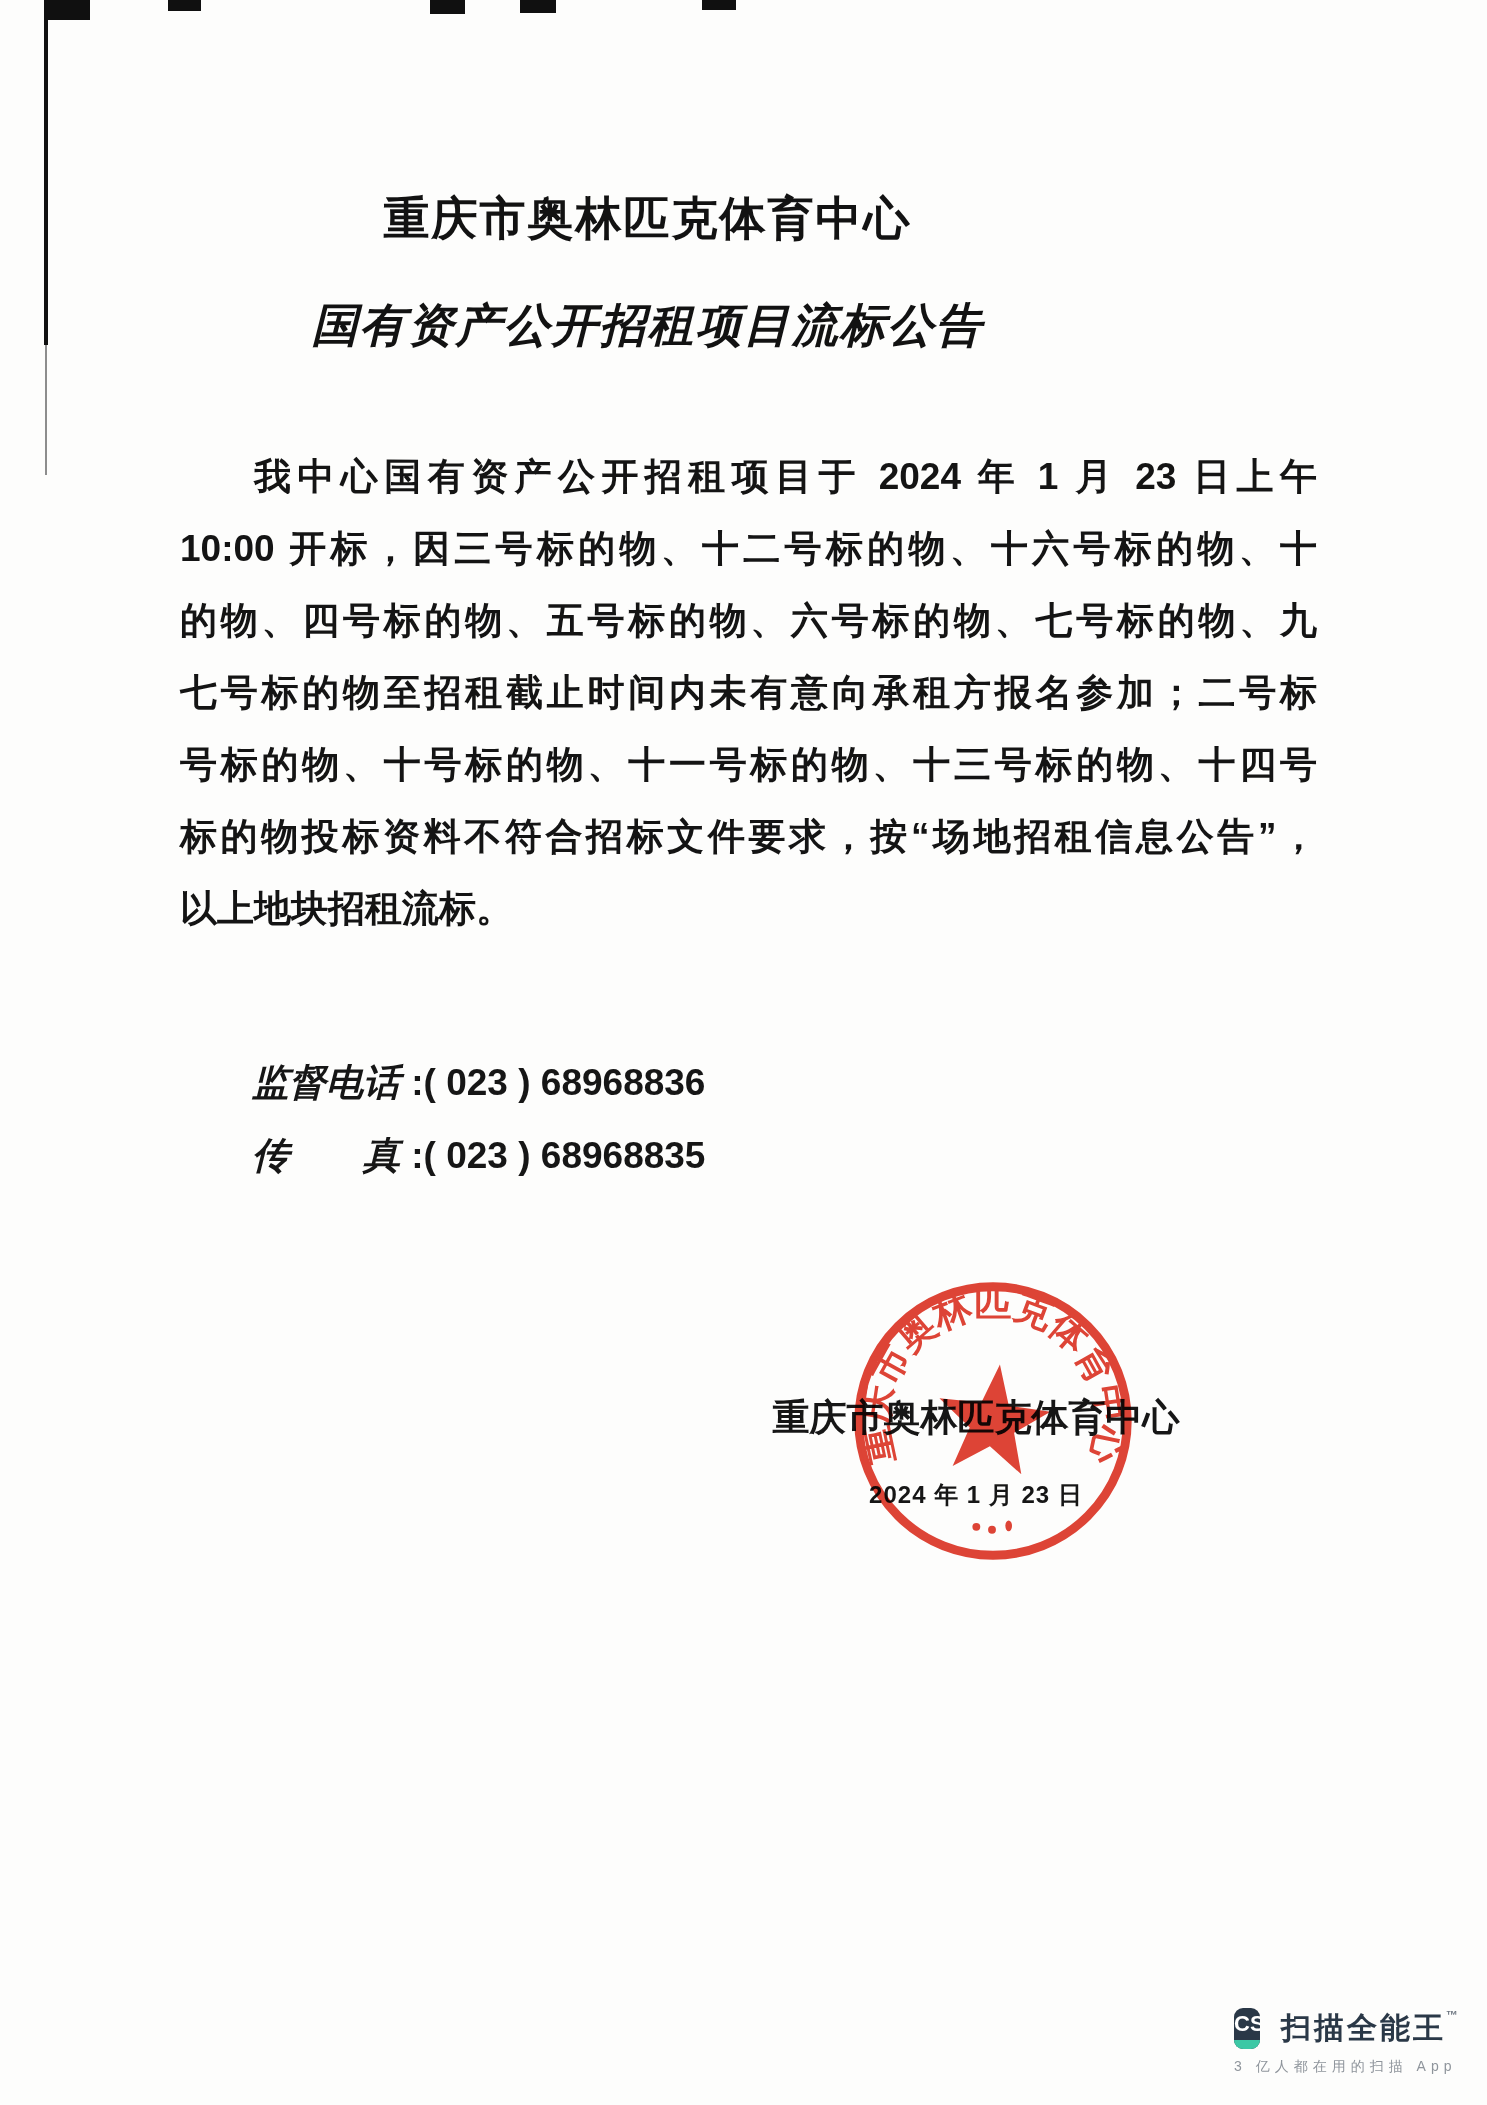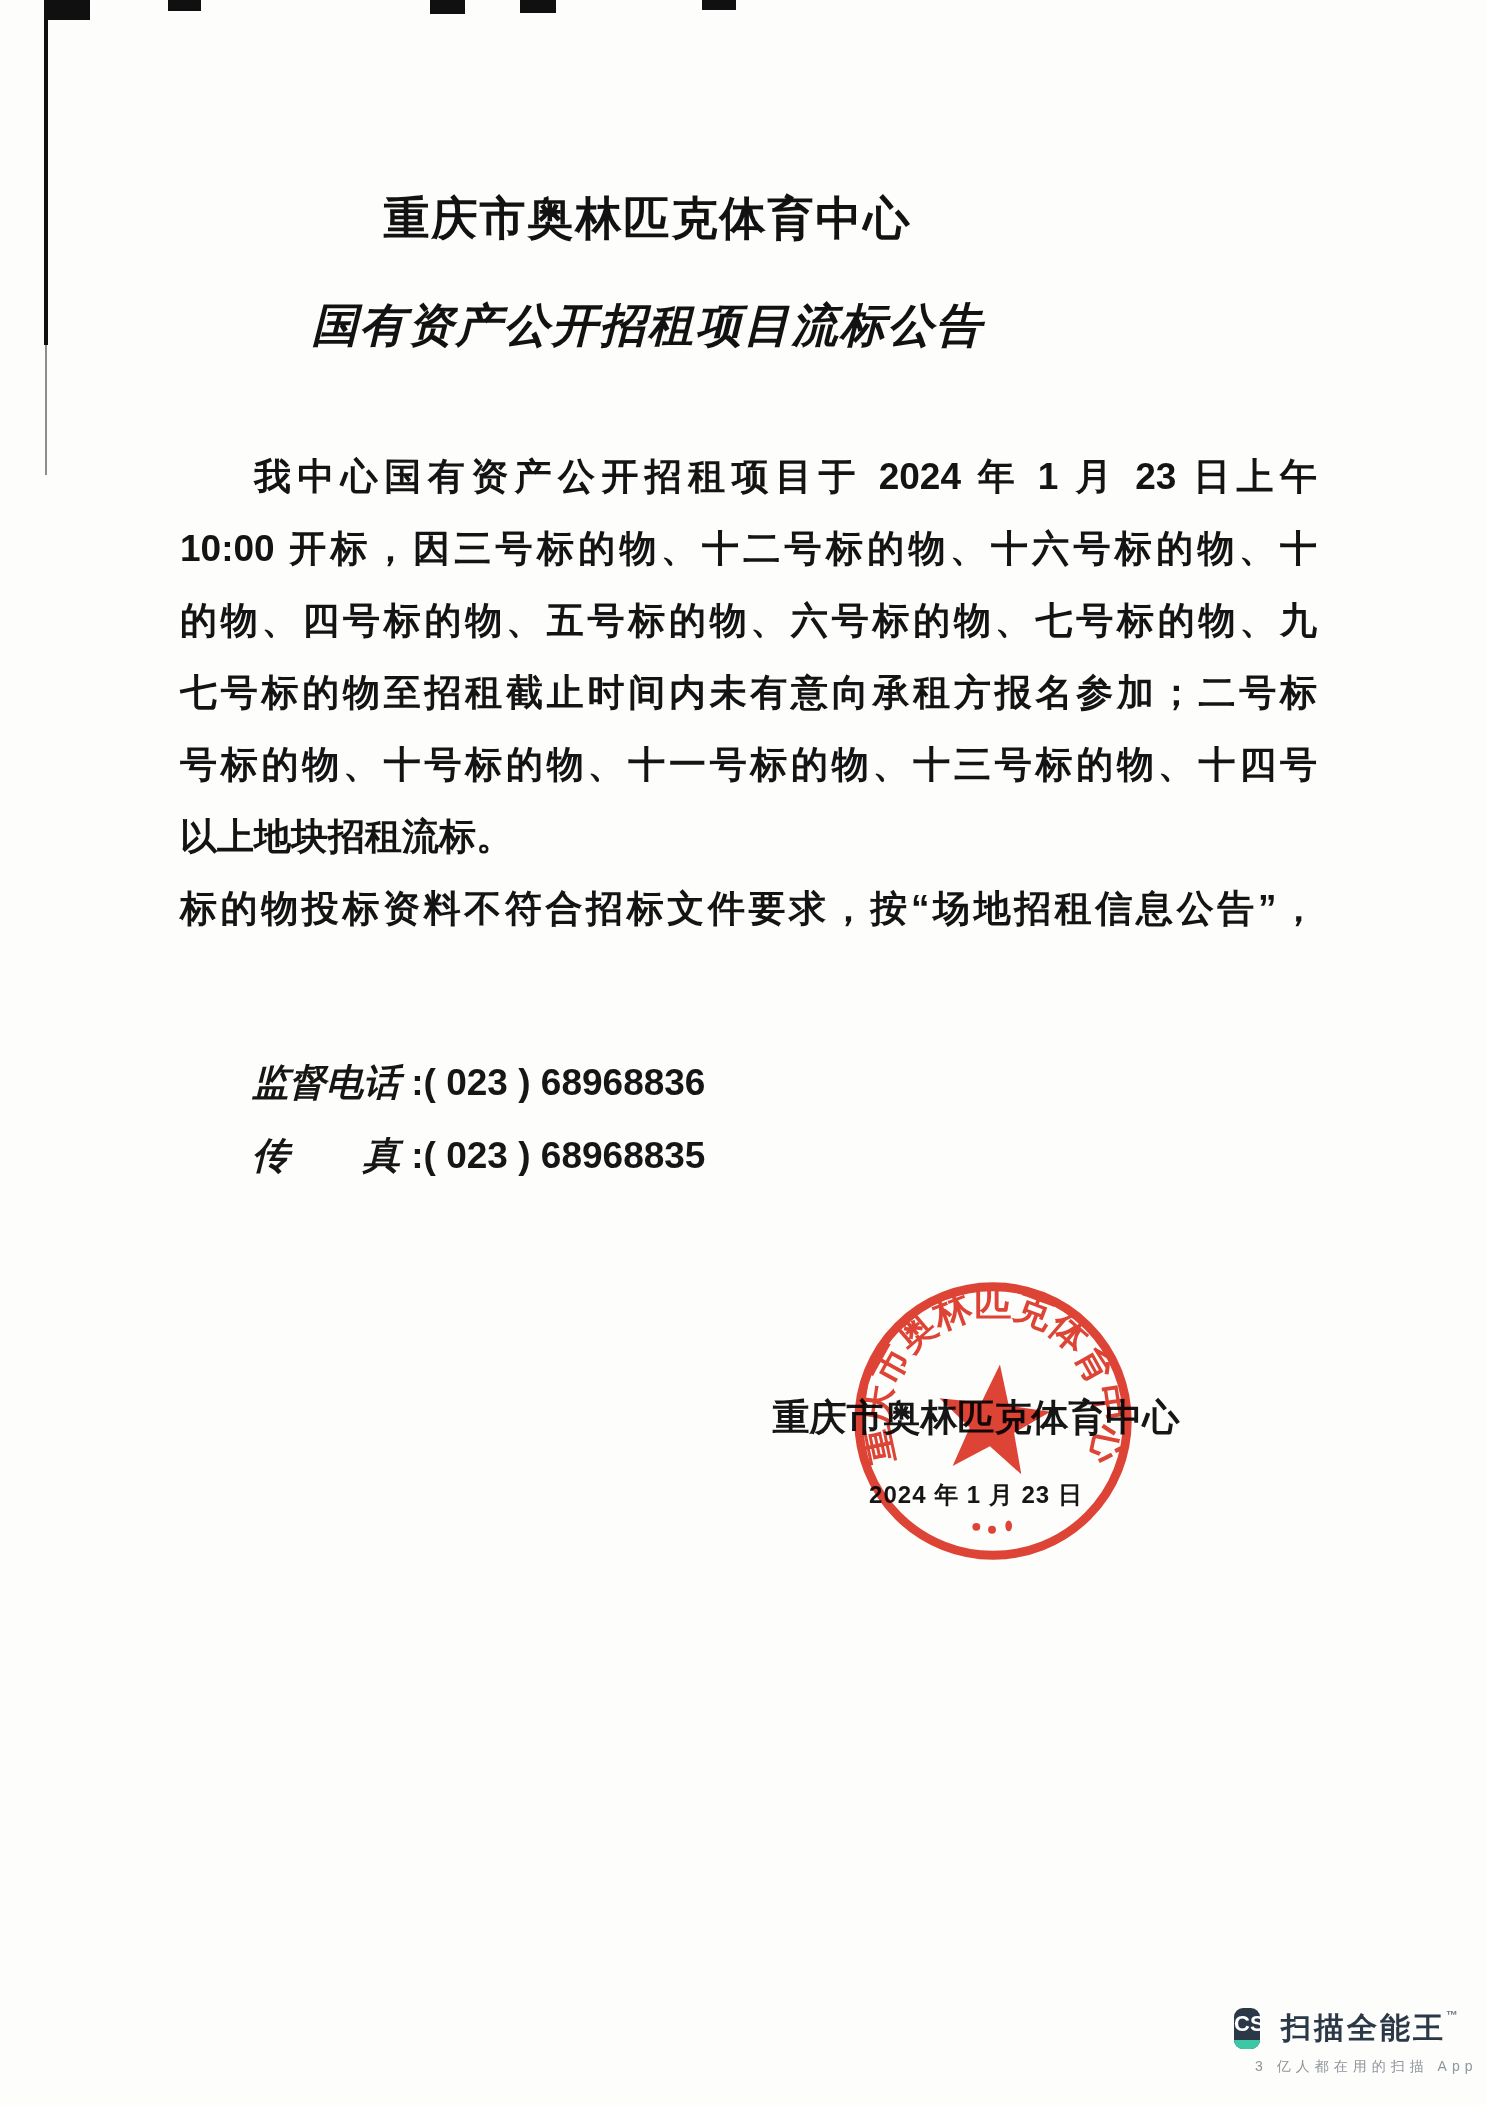--- a/index.html
+++ b/index.html
@@ -117,21 +117,20 @@
     letter-spacing: 3px;
     white-space: nowrap;
   }
   .wm-tm { font-size: 12px; color: #6d7680; vertical-align: top; letter-spacing: 0; }
   .wm-tagline {
     margin-top: 9px;
     color: #8f959c;
     font-size: 14px;
     letter-spacing: 5px;
     white-space: nowrap;
-    margin-left: 21px;
   }
 </style>
 </head>
 <body>
 
 <div class="page">
 
   <div class="edge-line" style="left:44px; top:0; width:4px; height:345px;"></div>
   <div class="edge-line-faint" style="left:45px; top:345px; width:2px; height:130px;"></div>
   <div class="top-dash" style="left:44px; width:46px; height:20px;"></div>
@@ -142,22 +141,22 @@
 
   <div class="doc-title title-1">重庆市奥林匹克体育中心</div>
   <div class="doc-title title-2">国有资产公开招租项目流标公告</div>
 
   <div class="body-text">
     <div class="body-line first">我中心国有资产公开招租项目于 2024 年 1 月 23 日上午</div>
     <div class="body-line">10:00 开标，因三号标的物、十二号标的物、十六号标的物、十</div>
     <div class="body-line">的物、四号标的物、五号标的物、六号标的物、七号标的物、九</div>
     <div class="body-line">七号标的物至招租截止时间内未有意向承租方报名参加；二号标</div>
     <div class="body-line">号标的物、十号标的物、十一号标的物、十三号标的物、十四号</div>
+    <div class="body-line">标的物投标资料不符合招标文件要求，按“场地招租信息公告”，</div>
     <div class="body-line last">以上地块招租流标。</div>
-    <div class="body-line">标的物投标资料不符合招标文件要求，按“场地招租信息公告”，</div>
   </div>
 
   <div class="contact">
     <div class="contact-row">
       <span class="contact-label">监督电话</span>
       <span class="contact-value">:( 023 ) 68968836</span>
     </div>
     <div class="contact-row">
       <span class="contact-label">传　　真</span>
       <span class="contact-value">:( 023 ) 68968835</span>

